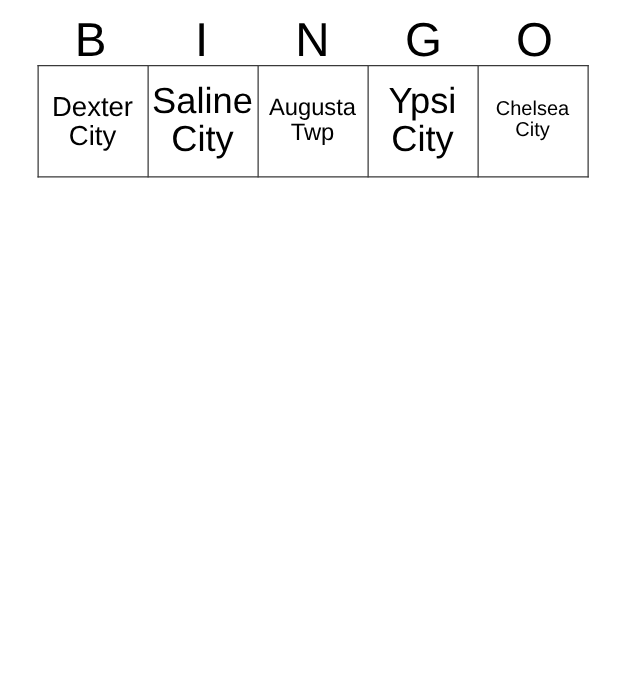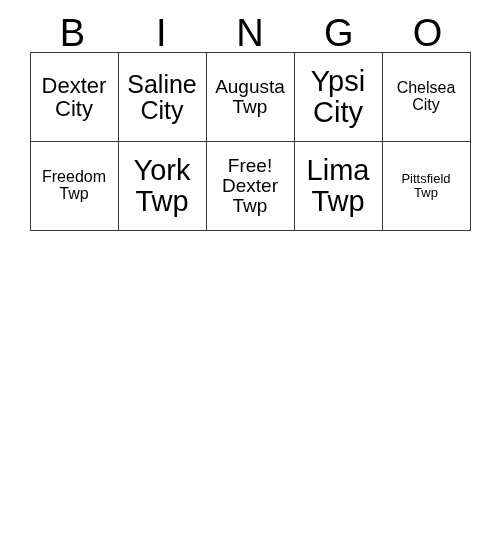--- a/index.html
+++ b/index.html
@@ -61,21 +61,21 @@
     overflow: hidden;
   }
   .cell-text {
     display: block;
     line-height: 1.06;
     word-wrap: break-word;
   }
 
   
   .fs-xxl { font-size: 29px; }
-  .fs-xl  { font-size: 25px; }
+  .fs-xl  { font-size: 29px; }
   .fs-lg  { font-size: 22px; }
   .fs-md  { font-size: 19px; }
   .fs-sm  { font-size: 16px; }
   .fs-xs  { font-size: 13px; }
   .fs-xxs { font-size: 11.5px; }
 </style>
 </head>
 <body>
 
 <div class="card">
@@ -103,36 +103,19 @@
           </td>
         <td>
             <span class="cell-text fs-xxl">Ypsi<br>City</span>
           </td>
         <td>
             <span class="cell-text fs-sm">Chelsea<br>City</span>
           </td>
       </tr>
 
 
-      <tr>
-        <td>
-            <span class="cell-text fs-sm">Freedom<br>Twp</span>
-          </td>
-        <td>
-            <span class="cell-text fs-xxl">York<br>Twp</span>
-          </td>
-        <td>
-            <span class="cell-text fs-md">Free!<br>Dexter<br>Twp</span>
-          </td>
-        <td>
-            <span class="cell-text fs-xxl">Lima<br>Twp</span>
-          </td>
-        <td>
-            <span class="cell-text fs-xs">Pittsfield<br>Twp</span>
-          </td>
-      </tr>
 
 
 
     </tbody>
   </table>
 
 </div>
 
 </body></html>

